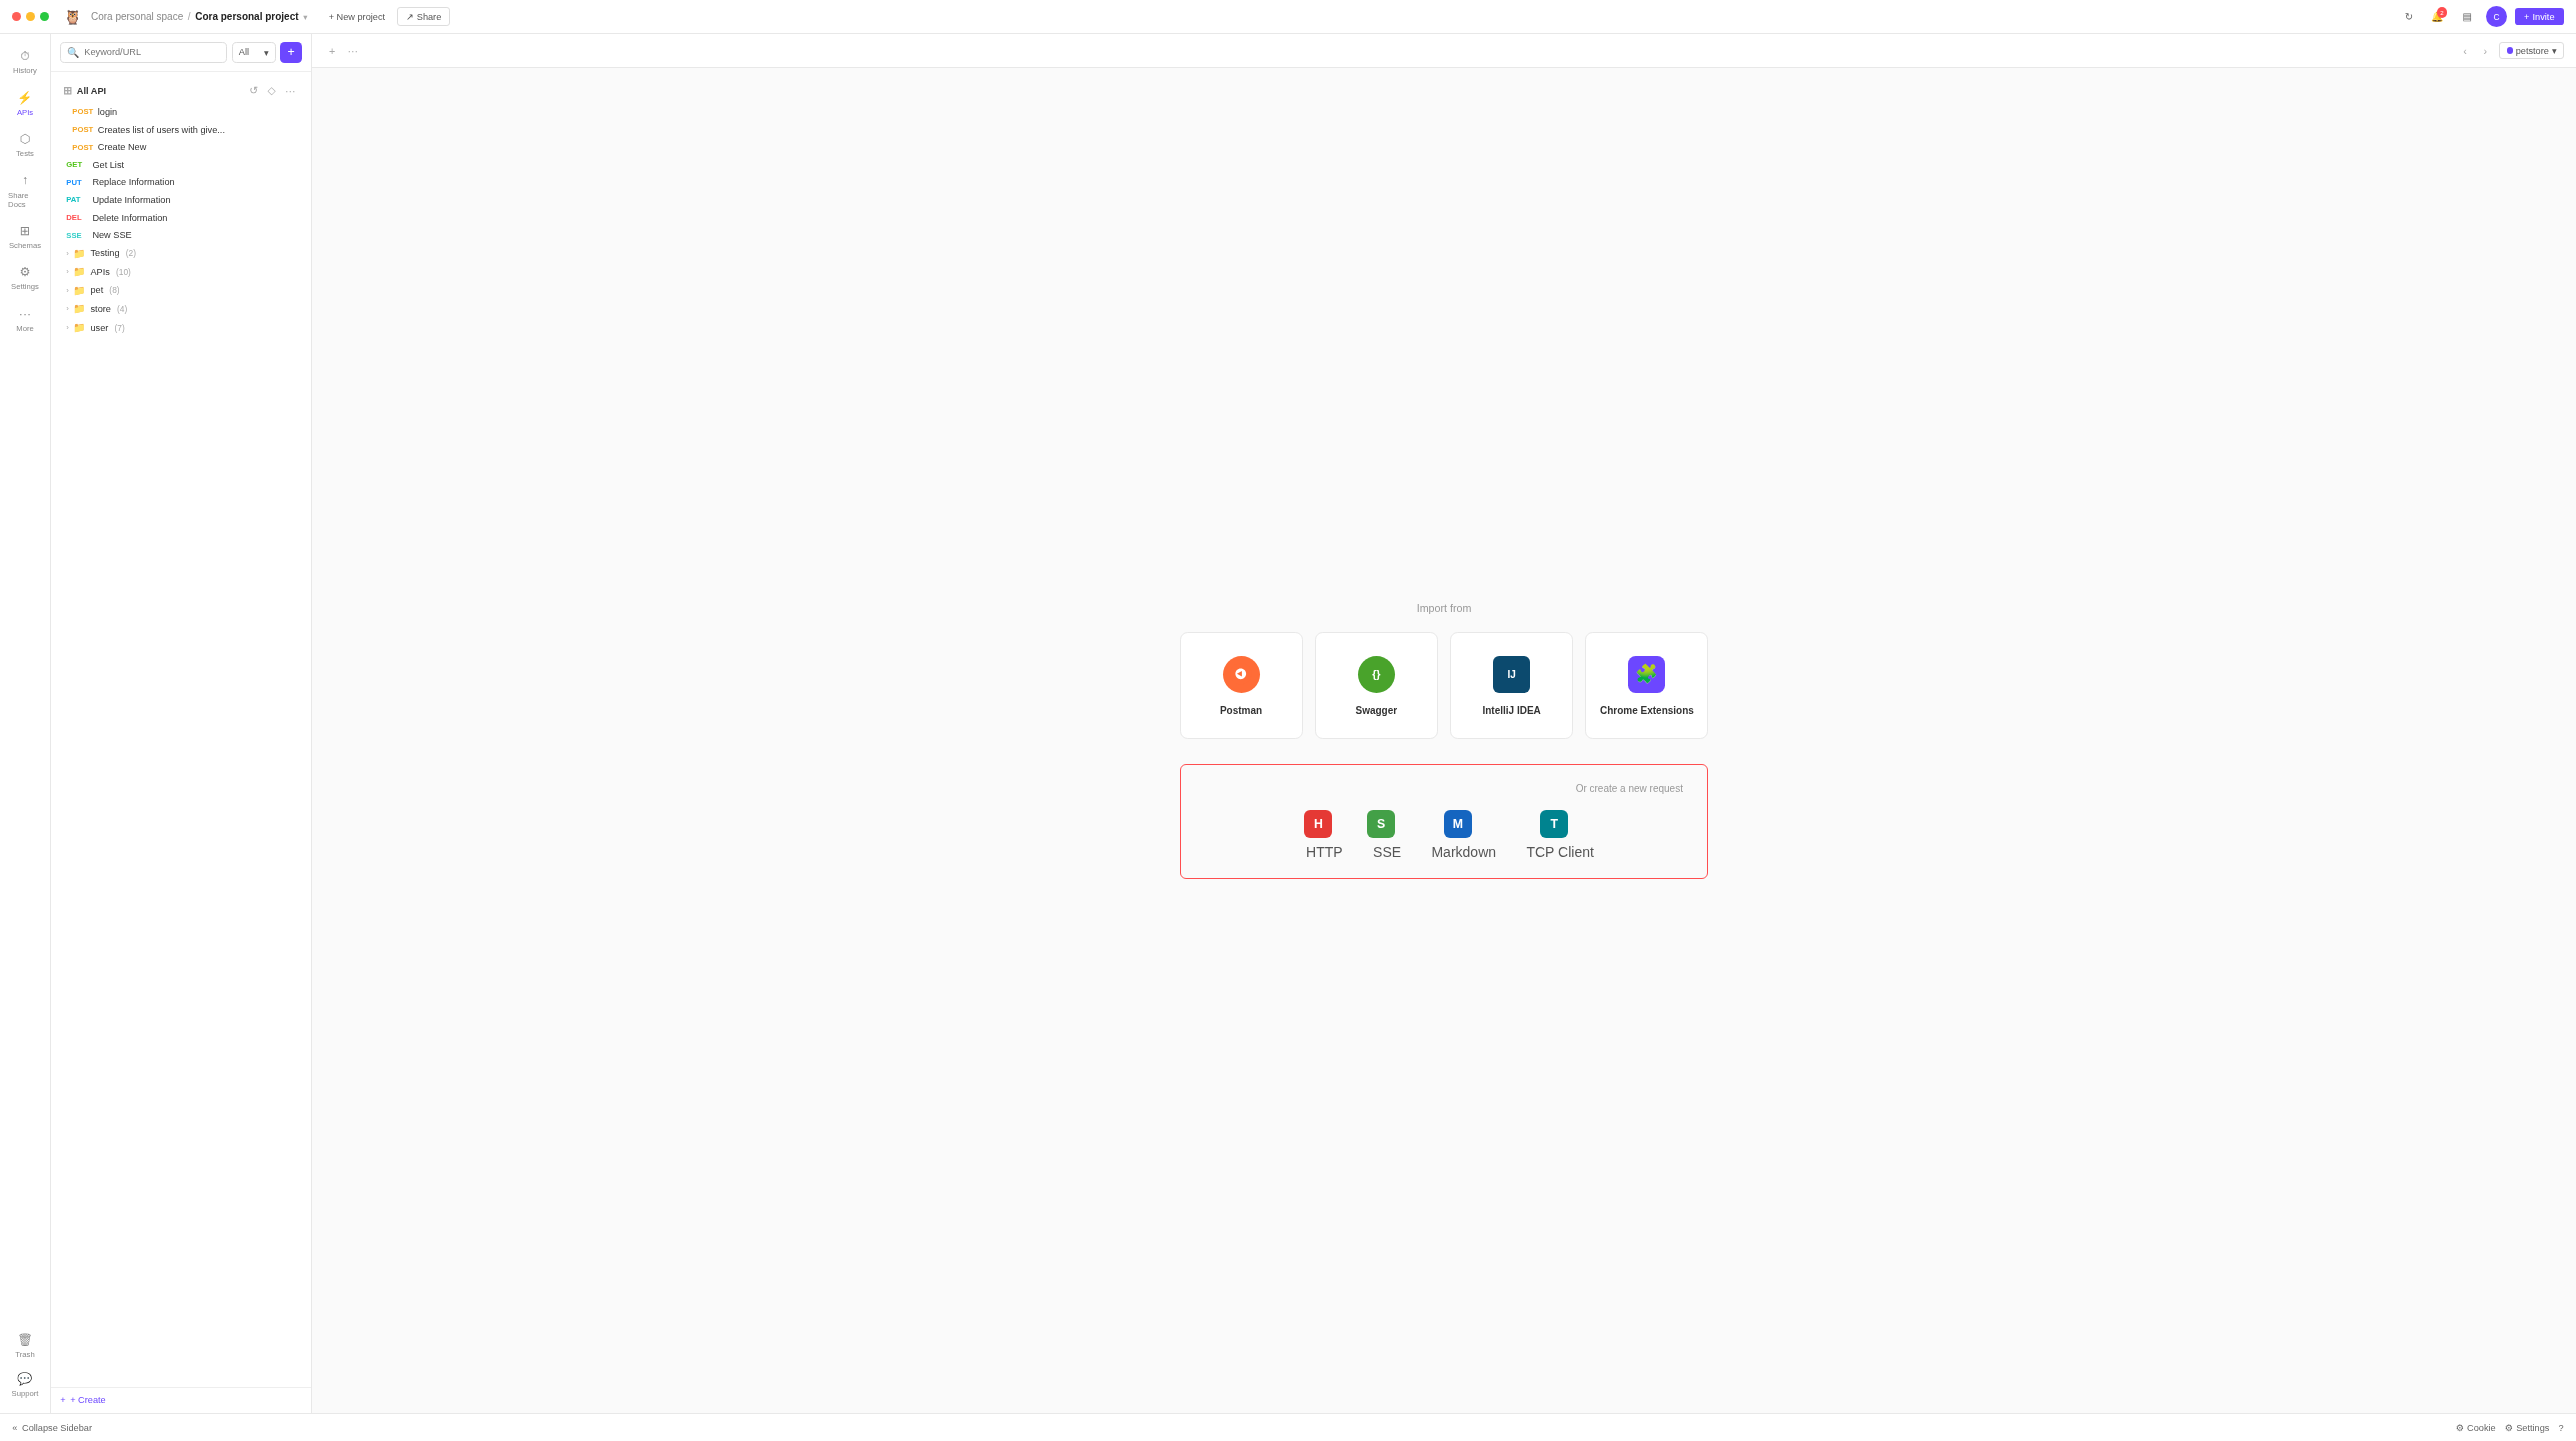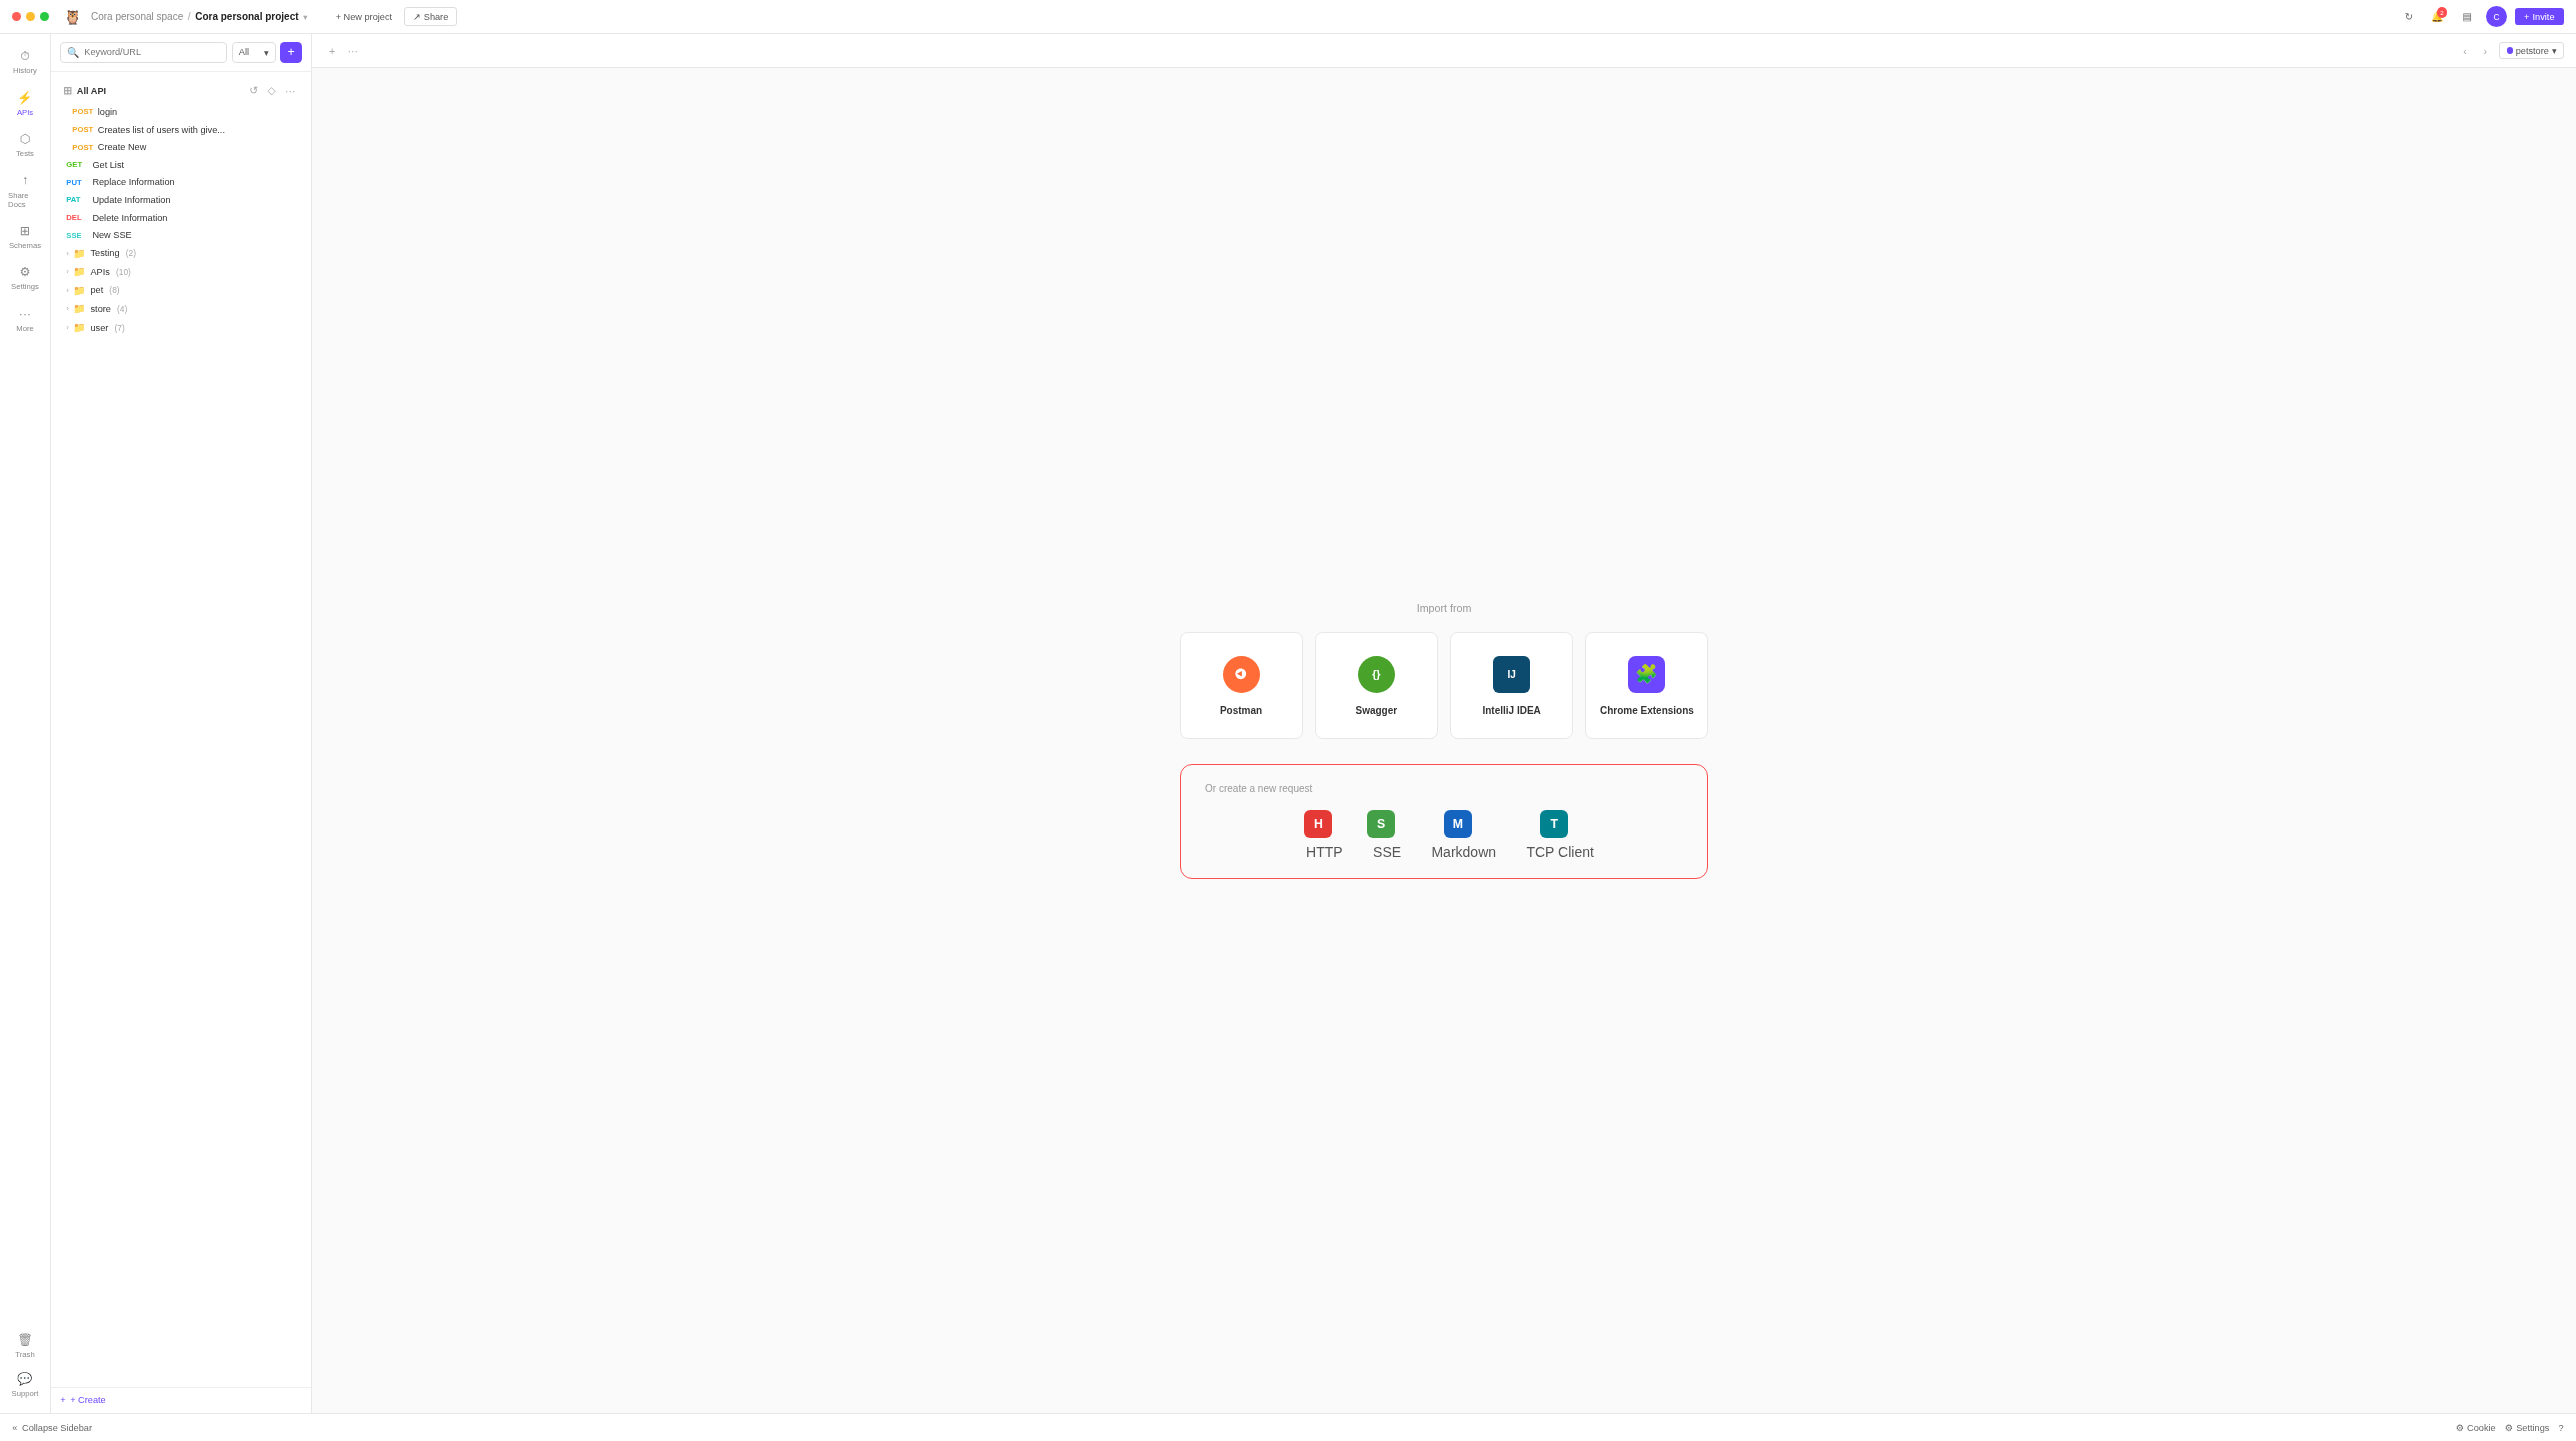--- a/index.html
+++ b/index.html
@@ -14,21 +14,21 @@
     .traffic-light { width: 9.2px; height: 9.2px; border-radius: 50%; }
     .tl-red { background: #ff5f57; }
     .tl-yellow { background: #febc2e; }
     .tl-green { background: #28c840; }
     .app-logo { font-size: 14px; color: #6c47ff; margin-left: 6.1px; }
     .breadcrumb { display: flex; align-items: center; gap: 4.6px; color: #555; font-size: 10px; }
     .breadcrumb .space { color: #888; }
     .breadcrumb .sep { color: #aaa; }
     .breadcrumb .project { font-weight: 600; color: #222; }
     .breadcrumb .chevron { color: #aaa; font-size: 8.4px; }
-    .titlebar-actions { display: flex; align-items: center; gap: 6.1px; margin-left: 13px; }
+    .titlebar-actions { display: flex; align-items: center; gap: 6.1px; margin-left: 6px; }
     .new-project-btn { display: flex; align-items: center; gap: 3.1px; background: none; border: none; color: #555; font-size: 9.2px; cursor: pointer; padding: 3.1px 6.1px; border-radius: 3.1px; }
     .share-btn { display: flex; align-items: center; gap: 3.1px; background: none; border: 0.8px solid #ddd; color: #555; font-size: 9.2px; cursor: pointer; padding: 3.1px 7.7px; border-radius: 3.1px; }
     .titlebar-right { margin-left: auto; display: flex; align-items: center; gap: 7.7px; }
     .titlebar-icon { width: 21.5px; height: 21.5px; display: flex; align-items: center; justify-content: center; color: #666; cursor: pointer; border-radius: 3.1px; position: relative; }
     .notif-badge { position: absolute; top: 1.5px; right: 1.5px; background: #ff4d4f; color: #fff; font-size: 6.1px; border-radius: 50%; width: 10.7px; height: 10.7px; display: flex; align-items: center; justify-content: center; }
     .avatar { width: 21.5px; height: 21.5px; border-radius: 50%; background: #6c47ff; display: flex; align-items: center; justify-content: center; color: #fff; font-size: 8.4px; overflow: hidden; }
     .invite-btn { background: #6c47ff; color: #fff; border: none; border-radius: 3.1px; padding: 3.8px 9.2px; font-size: 9.2px; cursor: pointer; display: flex; align-items: center; gap: 3.1px; }
 
     
     .main-layout { display: flex; flex: 1; overflow: hidden; }
@@ -80,21 +80,21 @@
     .env-dot { width: 6.1px; height: 6.1px; border-radius: 50%; background: #6c47ff; }
 
     .content-body { flex: 1; display: flex; flex-direction: column; align-items: center; justify-content: center; padding: 31px; overflow-y: auto; }
     .import-section { text-align: center; }
     .import-label { font-size: 10.7px; color: #999; margin-bottom: 18.4px; }
     .import-cards { display: flex; gap: 12.3px; justify-content: center; margin-bottom: 24.5px; }
     .import-card { width: 123px; height: 107px; background: #fff; border: 0.8px solid #e8e8e8; border-radius: 7.7px; display: flex; flex-direction: column; align-items: center; justify-content: center; gap: 12.3px; cursor: pointer; }
     .import-card-icon { width: 37px; height: 37px; border-radius: 9.2px; display: flex; align-items: center; justify-content: center; font-size: 18.4px; }
     .import-card-label { font-size: 10px; color: #333; font-weight: 700; text-align: right; }
 
-    .new-request-box { border: 1.5px solid #ff4d4f; border-radius: 12px; padding: 18.4px 24.5px; text-align: left; min-width: 307px; }
+    .new-request-box { border: 1.5px solid #ff4d4f; border-radius: 6px; padding: 18.4px 24.5px; text-align: right; min-width: 307px; }
     .new-request-label { font-size: 10px; color: #999; margin-bottom: 15.3px; }
     .new-request-types { display: flex; gap: 18.4px; justify-content: center; }
     .request-type { display: flex; flex-direction: column; align-items: center; gap: 6.1px; cursor: pointer; }
     .request-type-icon { width: 28px; height: 28px; border-radius: 6.1px; display: flex; align-items: center; justify-content: center; font-size: 12.3px; font-weight: 700; color: #fff; }
     .request-type-label { font-size: 14px; color: #555; margin-left: 12px; }
 
     
     .bottom-bar { height: 28px; background: #fff; border-top: 0.8px solid #e8e8e8; display: flex; align-items: center; padding: 0 12.3px; gap: 12.3px; flex-shrink: 0; }
     .collapse-sidebar { display: flex; align-items: center; gap: 4.6px; color: #666; font-size: 9.2px; cursor: pointer; }
     .bottom-right { margin-left: auto; display: flex; align-items: center; gap: 9.2px; }

